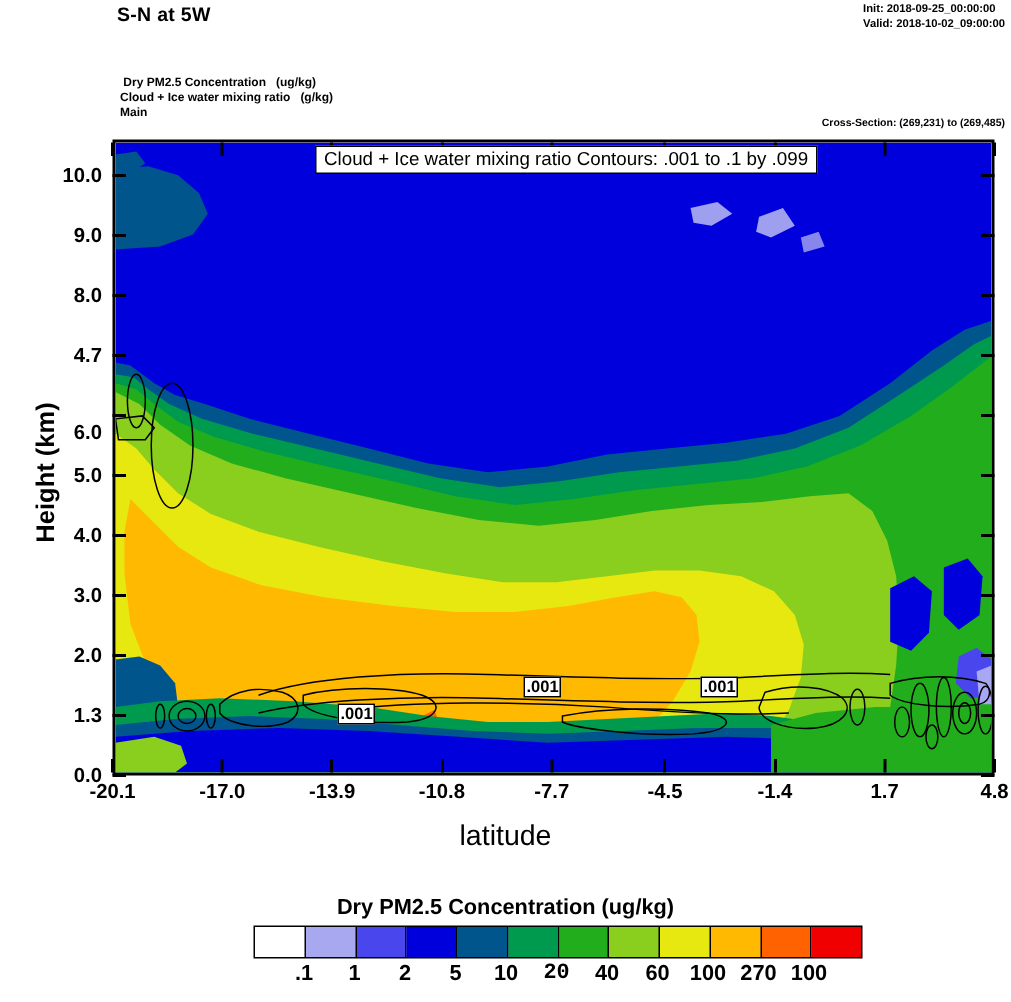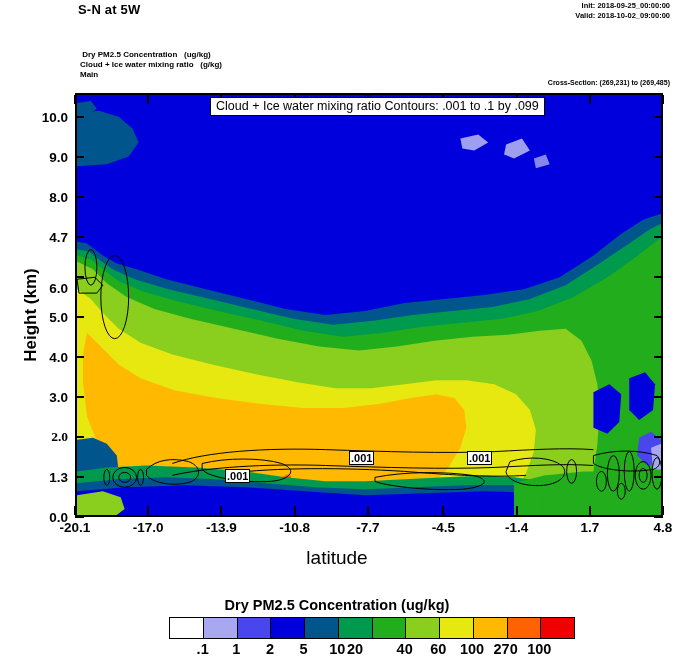--- a/index.html
+++ b/index.html
@@ -3,21 +3,21 @@
 <meta charset="utf-8">
 <style>
   html,body{margin:0;padding:0;background:#ffffff;}
   body{width:674px;height:668px;position:relative;overflow:hidden;
        font-family:"Liberation Sans",sans-serif;color:#000;}
 
   .abs{position:absolute;}
 
   
   #title-main{left:78px;top:2px;font-size:13px;font-weight:bold;letter-spacing:.2px;}
-  #run-times{right:4px;top:1px;text-align:right;font-size:7.5px;font-weight:bold;line-height:10px;}
+  #run-times{right:4px;top:1px;text-align:left;font-size:7.5px;font-weight:bold;line-height:10px;}
   #field-block{left:80px;top:50px;font-size:8px;font-weight:bold;line-height:10px;white-space:pre;}
   #xsec-line{right:4px;top:79px;font-size:7px;font-weight:bold;text-align:right;}
 
   
   #plot-frame{left:75px;top:93px;width:588px;height:424px;border:2px solid #000;box-sizing:border-box;background:#ffffff;overflow:hidden;}
   #plot-canvas{position:absolute;left:0;top:0;width:100%;height:100%;}
 
   
   #contour-note{position:absolute;left:133px;top:2px;background:#fff;border:1.5px solid #000;
                 padding:1px 5px 2px 5px;font-size:12.5px;font-weight:500;white-space:nowrap;z-index:6;}
@@ -170,21 +170,21 @@
   <div id="contour-note">Cloud + Ice water mixing ratio Contours: .001 to .1 by .099</div>
 </div>
 
 <div id="ylabels-wrap">
     <div class="ylab" style="top: 517px;">0.0</div>
     <div class="ytickmark " style="top: 517px;"></div>
     <div class="ytickmark right" style="top: 517px;"></div>
     <div class="ylab" style="top: 477px;">1.3</div>
     <div class="ytickmark " style="top: 477px;"></div>
     <div class="ytickmark right" style="top: 477px;"></div>
-    <div class="ylab" style="top: 437px; font-family: Liberation Serif, serif;">2.0</div>
+    <div class="ylab" style="top: 437px;">2.0</div>
     <div class="ytickmark " style="top: 437px;"></div>
     <div class="ytickmark right" style="top: 437px;"></div>
     <div class="ylab" style="top: 397px;">3.0</div>
     <div class="ytickmark " style="top: 397px;"></div>
     <div class="ytickmark right" style="top: 397px;"></div>
     <div class="ylab" style="top: 357px;">4.0</div>
     <div class="ytickmark " style="top: 357px;"></div>
     <div class="ytickmark right" style="top: 357px;"></div>
     <div class="ylab" style="top: 317px;">5.0</div>
     <div class="ytickmark " style="top: 317px;"></div>
@@ -249,19 +249,19 @@
     <div class="sw" style="background: rgb(255, 185, 0);"></div>
     <div class="sw" style="background: rgb(255, 98, 0);"></div>
     <div class="sw" style="background: rgb(240, 0, 0);"></div>
   </div>
 <div id="cbar-ticks">
     <div class="cblab" style="left: 33.6667px;">.1</div>
     <div class="cblab" style="left: 67.3333px;">1</div>
     <div class="cblab" style="left: 101px;">2</div>
     <div class="cblab" style="left: 134.667px;">5</div>
     <div class="cblab" style="left: 168.333px;">10</div>
-    <div class="cblab" style="left: 186px;">20</div>
+    <div class="cblab" style="left: 202px; font-family: Liberation Mono, monospace;">20</div>
     <div class="cblab" style="left: 235.667px;">40</div>
     <div class="cblab" style="left: 269.333px;">60</div>
     <div class="cblab" style="left: 303px;">100</div>
     <div class="cblab" style="left: 336.667px;">270</div>
     <div class="cblab" style="left: 370.333px;">100</div>
   </div>
 
 </body></html>

